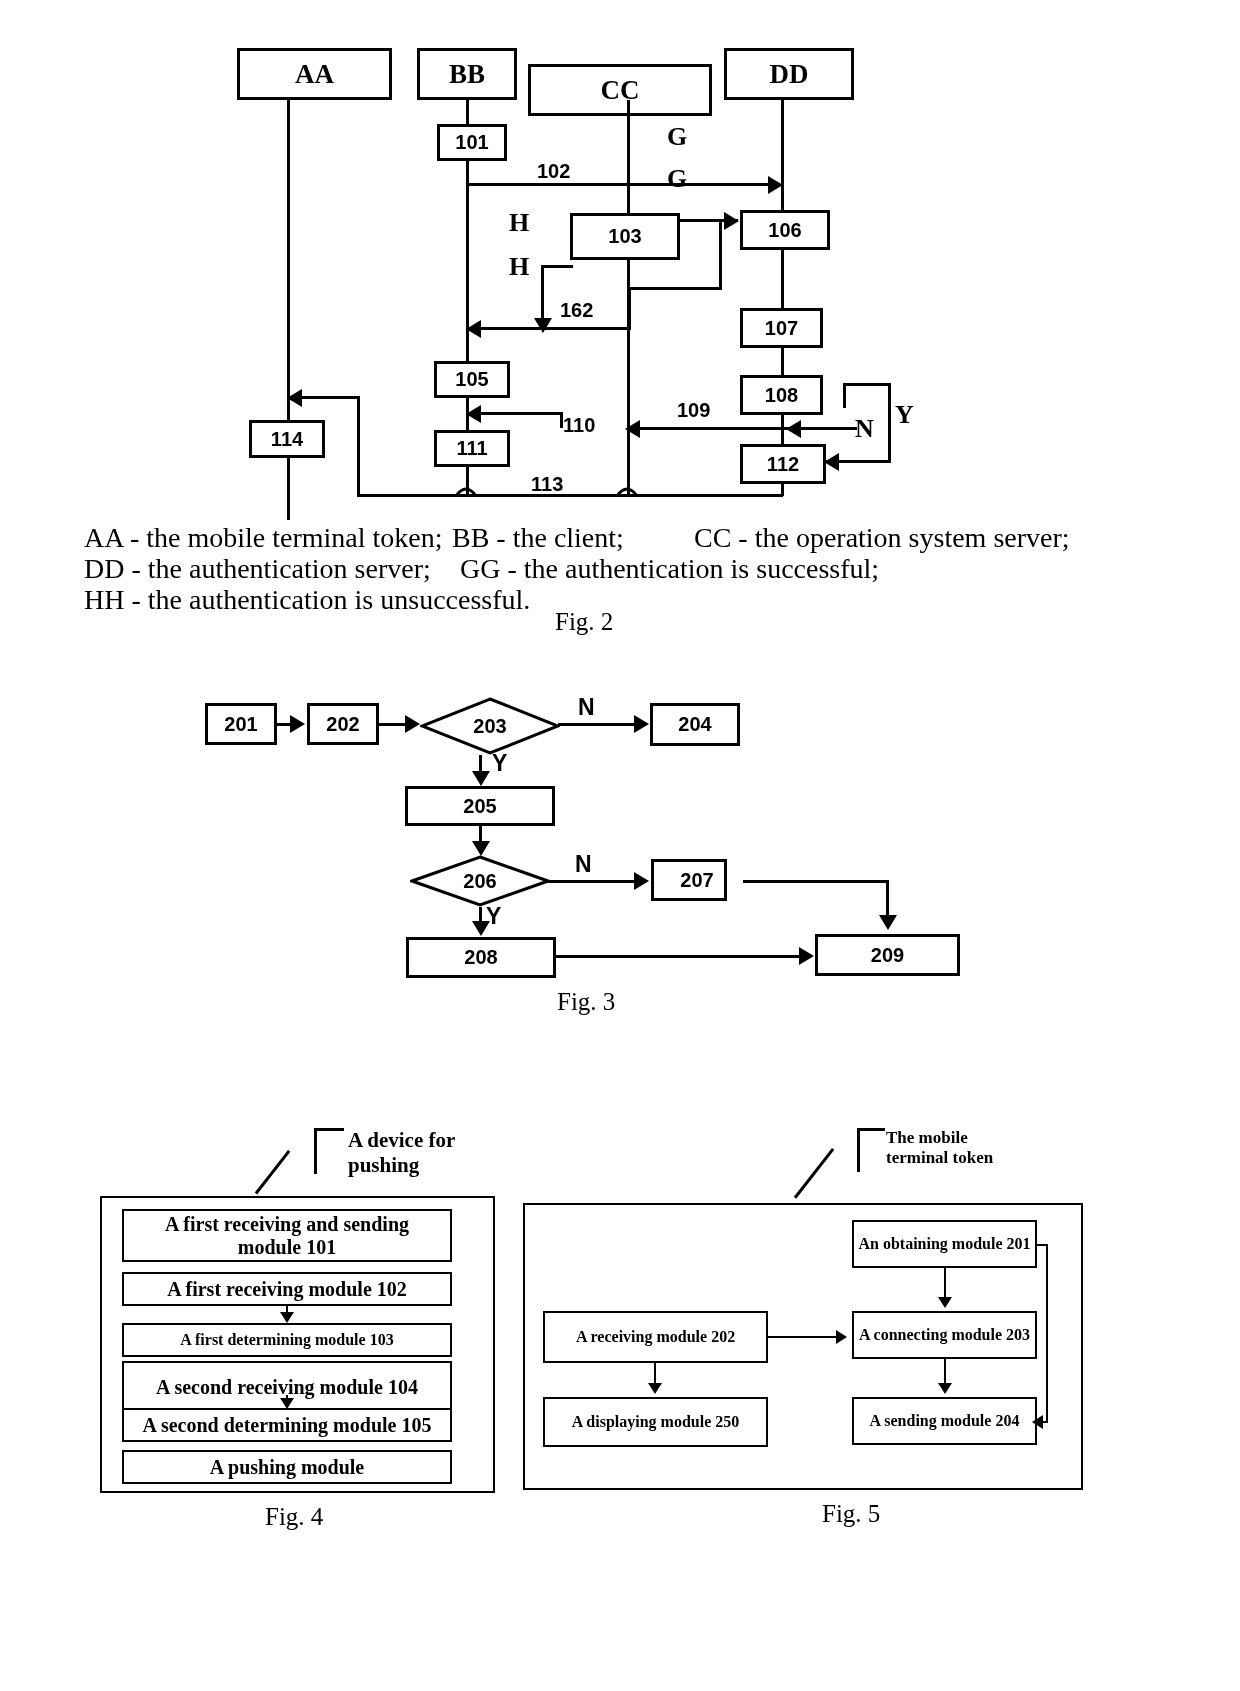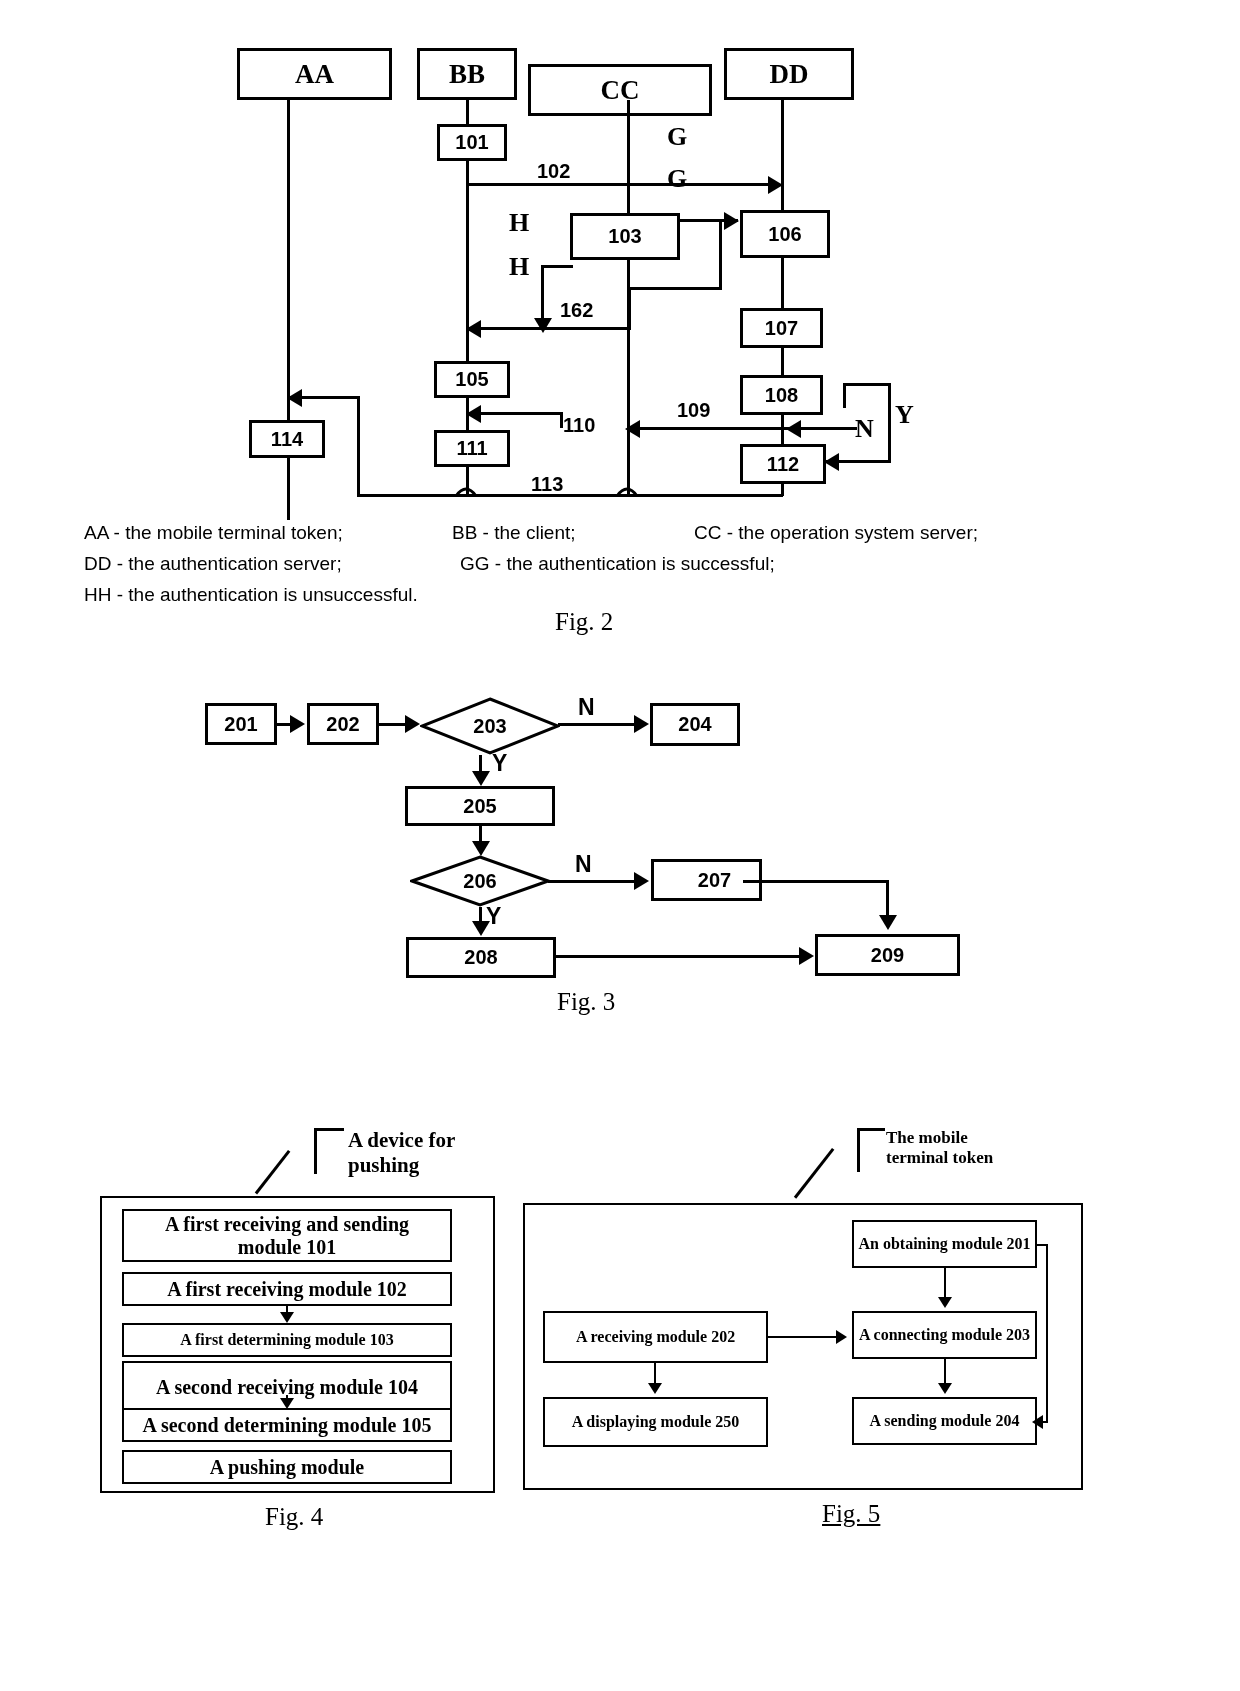--- a/index.html
+++ b/index.html
@@ -40,22 +40,22 @@
     font-weight:bold; font-size:26px;
     white-space:nowrap;
   }
   .arrow { position:absolute; width:0; height:0; }
   .ar-right { border-top:9px solid transparent; border-bottom:9px solid transparent; border-left:15px solid #000; }
   .ar-left  { border-top:9px solid transparent; border-bottom:9px solid transparent; border-right:15px solid #000; }
   .ar-down  { border-left:9px solid transparent; border-right:9px solid transparent; border-top:15px solid #000; }
 
   .legend {
     position:absolute;
-    font-family:Liberation Sans, sans-serif;
-    font-size:19px;
+    font-family:Liberation Serif, serif;
+    font-size:28px;
     white-space:nowrap;
   }
   .figcap {
     position:absolute;
     font-family:"Liberation Serif", serif;
     font-size:25px;
     white-space:nowrap;
   }
   .diamond {
     position:absolute;
@@ -119,21 +119,21 @@
   <div class="vline" style="left:466px; top:100px; height:395px;"></div>
   <div class="vline" style="left:627px; top:100px; height:395px;"></div>
   <div class="vline" style="left:781px; top:100px; height:395px;"></div>
 
   <div class="box step" style="left:437px; top:124px; width:70px; height:37px;">
     <span>101</span>
   </div>
   <div class="box step" style="left:570px; top:213px; width:110px; height:47px;">
     <span>103</span>
   </div>
-  <div class="box step" style="left:740px; top:210px; width:90px; height:48px;">
+  <div class="box step" style="left:740px; top:210px; width:90px; height:40px;">
     <span>106</span>
   </div>
   <div class="box step" style="left:740px; top:308px; width:83px; height:40px;">
     <span>107</span>
   </div>
   <div class="box step" style="left:740px; top:375px; width:83px; height:40px;">
     <span>108</span>
   </div>
   <div class="box step" style="left:740px; top:444px; width:86px; height:40px;">
     <span>112</span>
@@ -239,21 +239,21 @@
     <span>205</span>
   </div>
 
   <div class="diamond" style="left:410px; top:855px; width:140px; height:52px;">
     <svg class="dshape" viewBox="0 0 140 52" preserveAspectRatio="none">
       <polygon points="70,2 138,26 70,50 2,26" fill="#fff" stroke="#000" stroke-width="3"></polygon>
     </svg>
     <div class="dtext">206</div>
   </div>
 
-  <div class="box step" style="left:651px; top:859px; width:111px; height:42px;padding-left:16px;">
+  <div class="box step" style="left:651px; top:859px; width:76px; height:42px;padding-left:16px;">
     <span>207</span>
   </div>
 
   <div class="box step" style="left:406px; top:937px; width:150px; height:41px;">
     <span>208</span>
   </div>
 
   <div class="box step" style="left:815px; top:934px; width:145px; height:42px;">
     <span>209</span>
   </div>
@@ -361,15 +361,15 @@
   <div class="arrow ar-down" style="left:648px; top:1383px; border-left-width:7px; border-right-width:7px; border-top-width:11px;"></div>
 
   <div class="vline" style="left:944px; top:1359px; width:2px; height:25px;"></div>
   <div class="arrow ar-down" style="left:938px; top:1383px; border-left-width:7px; border-right-width:7px; border-top-width:11px;"></div>
 
   <div class="vline" style="left:1046px; top:1244px; width:2px; height:177px;"></div>
   <div class="hline" style="left:1037px; top:1244px; width:11px; height:2px;"></div>
   <div class="hline" style="left:1043px; top:1421px; width:5px; height:2px;"></div>
   <div class="arrow ar-left" style="left:1032px; top:1415px; border-top-width:7px; border-bottom-width:7px; border-right-width:11px;"></div>
 
-  <div class="figcap" style="left:822px; top:1500px;text-decoration:underline;">Fig. 5</div>
+  <div class="figcap" style="left:822px; top:1500px;">Fig. 5</div>
 
 </div>
 
 </body></html>

